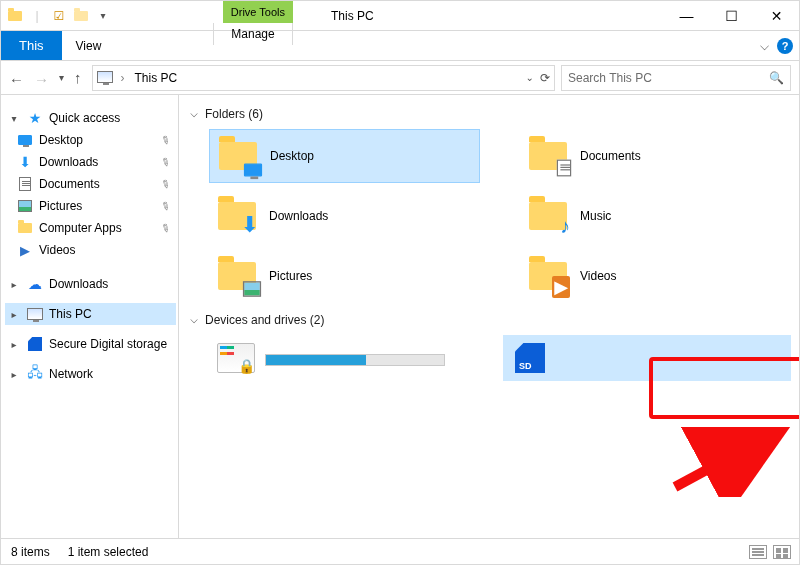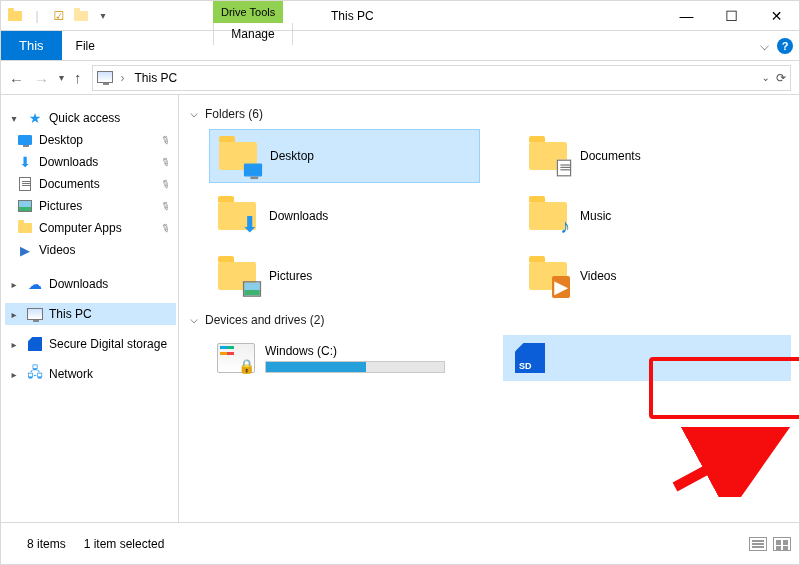--- a/index.html
+++ b/index.html
@@ -43,21 +43,21 @@
   
   .ribbon-row {
     height: 30px; display: flex; align-items: stretch;
     border-bottom: 1px solid var(--border);
     position: relative;
   }
   .ribbon-tab { padding: 0 14px; display: flex; align-items: center; cursor: default; font-size: 12px; }
   .ribbon-file { background: var(--win-blue); color: #fff; padding: 0 18px; font-size: 13px; }
   .ribbon-drivetools {
     position: absolute; left: 212px; top: -30px; width: 80px; height: 44px;
-    display: flex; flex-direction: column; align-items: flex-start; justify-content: flex-start;
+    display: flex; flex-direction: column; align-items: flex-end; justify-content: flex-start;
     pointer-events: none;
   }
   .ribbon-context-cap {
     background: var(--ribbon-green); color: #000;
     padding: 1px 8px; font-size: 11px; height: 29px;
     display:flex; align-items:center; justify-content:center;
     pointer-events: auto;
   }
   .ribbon-manage {
     height: 30px; display:flex; align-items:center; justify-content:center; width: 100%;
@@ -173,22 +173,22 @@
   .highlight-box {
     position:absolute; border:4px solid var(--highlight); border-radius:4px;
     left: 470px; top: 262px; width: 290px; height: 62px; pointer-events:none;
   }
   .arrow-ann {
     position:absolute; left: 486px; top: 332px; pointer-events:none;
   }
 
   
   .status {
-    height: 42px; border-top:1px solid var(--border);
-    display:flex; align-items:center; padding:0 26px; gap:18px; font-size:12px;
+    height: 26px; border-top:1px solid var(--border);
+    display:flex; align-items:center; padding:0 10px; gap:18px; font-size:12px;
     position: relative;
   }
   .view-toggles { position:absolute; right:8px; display:flex; gap:6px; color:#666; }
   .vt { width:18px; height:14px; border:1px solid #999; display:inline-block; }
   .vt.details::before{ content:""; display:block; height:2px; background:#999; margin:2px 2px 0; box-shadow:0 3px 0 #999, 0 6px 0 #999;}
   .vt.tiles::before{ content:""; display:block; width:5px; height:5px; background:#999; margin:2px; box-shadow:7px 0 0 #999, 0 6px 0 #999, 7px 6px 0 #999;}
 </style>
 </head>
 <body>
 
@@ -207,21 +207,21 @@
   <span class="title-text">This PC</span>
   <div class="sysbtns">
     <div class="sysbtn">—</div>
     <div class="sysbtn">☐</div>
     <div class="sysbtn">✕</div>
   </div>
 </div>
 
 <div class="ribbon-row">
   <div class="ribbon-tab ribbon-file">This</div>
-  <div class="ribbon-tab">File</div>
+  <div class="ribbon-tab">View</div>
 
   <div class="ribbon-drivetools">
     <div class="ribbon-context-cap">Drive Tools</div>
     <div class="ribbon-manage">Manage</div>
   </div>
 
   <div class="ribbon-right">
     <span style="color:#555;font-size:12px;" title="Expand the Ribbon">⌵</span>
     <span class="help-circle" title="Help">?</span>
   </div>
@@ -236,20 +236,24 @@
   </div>
   <div class="addr-box">
     <span class="pc-icon"><span class="i-pc"></span></span>
     <span style="color:#888;">›</span>
     <span class="crumb">This PC</span>
     <div class="addr-actions">
       <span style="font-size:10px;">⌄</span>
       <span title="Refresh">⟳</span>
     </div>
   </div>
+  <div class="search-box">
+    <span>Search This PC</span>
+    <span class="mag">🔍</span>
+  </div>
 </div>
 
 <div class="body">
 
   <div class="nav-pane">
 
     <div class="nav-item nav-root">
       <span class="chev">▾</span>
       <span class="ic i-star">★</span>
       <span>Quick access</span>
@@ -387,21 +391,20 @@
       <span class="chev">⌵</span>
       <span>Devices and drives (2)</span>
     </div>
 
     <div class="drives-row">
       <div class="drive-tile">
         <div class="drive-icon-os">
           <span class="lock">🔒</span>
         </div>
         <div>
-          <div class="drive-name">Windows (C:)</div>
           <div class="capacity">
             <div class="fill" style="width:56%"></div>
           </div>
         </div>
       </div>
       <div class="drive-tile selected">
         <div class="drive-icon-sd">
             <div class="card"></div>
           </div>
       </div>

